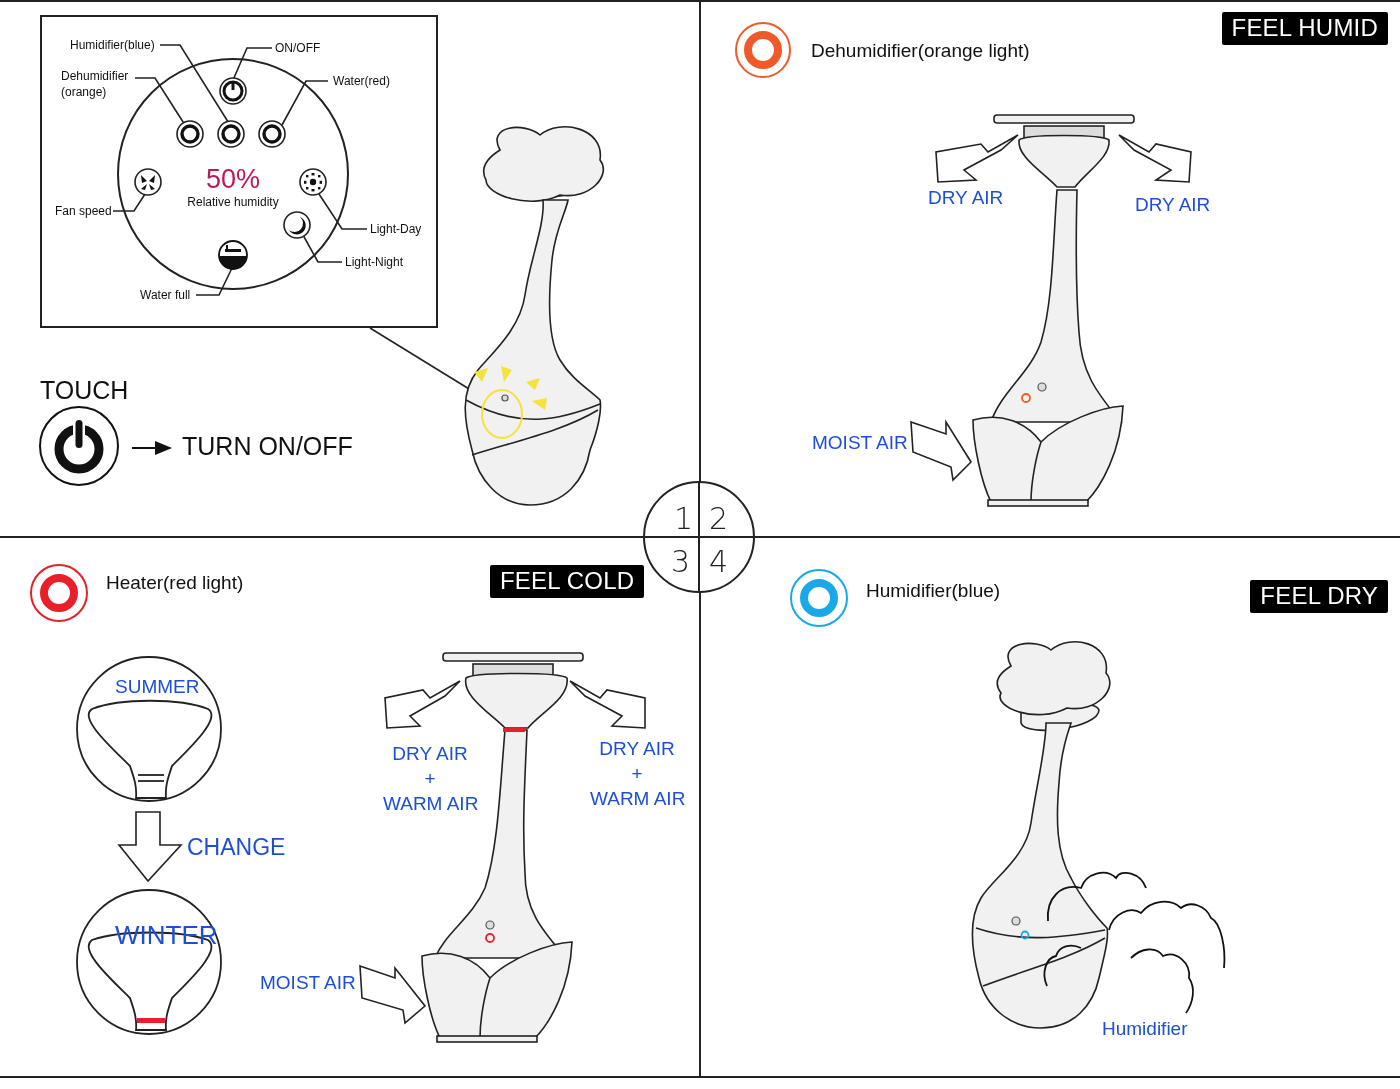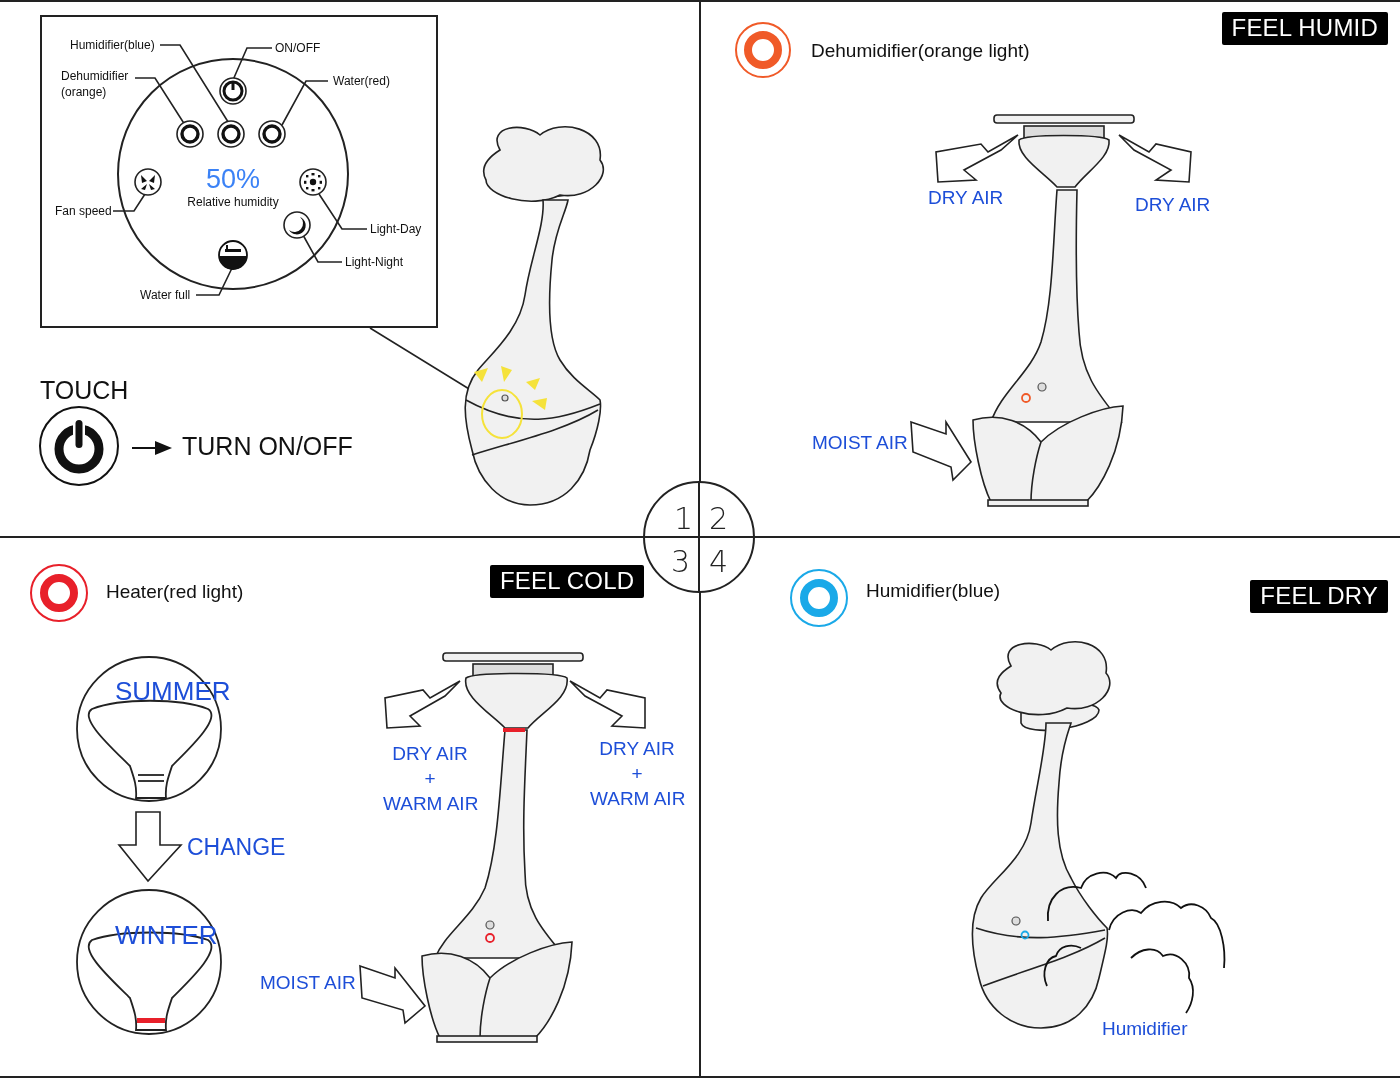--- a/index.html
+++ b/index.html
@@ -133,21 +133,21 @@
   <div class="abs callout" style="left:70px;top:38px;">Humidifier(blue)</div>
   <div class="abs callout" style="left:275px;top:41px;">ON/OFF</div>
   <div class="abs callout" style="left:61px;top:69px;">Dehumidifier</div>
   <div class="abs callout" style="left:61px;top:85px;">(orange)</div>
   <div class="abs callout" style="left:333px;top:74px;">Water(red)</div>
   <div class="abs callout" style="left:55px;top:204px;">Fan speed</div>
   <div class="abs callout" style="left:370px;top:222px;">Light-Day</div>
   <div class="abs callout" style="left:345px;top:255px;">Light-Night</div>
   <div class="abs callout" style="left:140px;top:288px;">Water full</div>
 
-  <div class="abs center" style="left:183px;top:164px;width:100px;font-size:27px;color:#3b82f6;">50%</div>
+  <div class="abs center" style="left:183px;top:164px;width:100px;font-size:27px;color:#be185d;">50%</div>
   <div class="abs center callout" style="left:170px;top:195px;width:126px;">Relative humidity</div>
 
   <div class="abs" style="left:40px;top:376px;font-size:25px;">TOUCH</div>
   <div class="abs" style="left:182px;top:432px;font-size:25px;">TURN ON/OFF</div>
 </div>
 
 <div class="abs" style="left:701px;top:2px;width:699px;height:438px;">
   <div class="abs tag" style="right:12px;top:10px;">FEEL HUMID</div>
   <svg style="left:32px;top:22px;" width="60" height="60">
     <circle cx="30" cy="26" r="27" fill="none" stroke="#f05a28" stroke-width="2"></circle>
@@ -178,21 +178,21 @@
   <div class="abs big-label" style="left:434px;top:192px;font-size:19px;">DRY AIR</div>
   <div class="abs big-label" style="left:111px;top:430px;font-size:19px;">MOIST AIR</div>
 </div>
 
 <div class="abs" style="left:0;top:538px;width:699px;height:538px;">
   <div class="abs tag" style="left:490px;top:27px;">FEEL COLD</div>
   <svg style="left:29px;top:25px;" width="60" height="60">
     <circle cx="30" cy="30" r="28" fill="none" stroke="#e8202a" stroke-width="2"></circle>
     <circle cx="30" cy="30" r="15" fill="none" stroke="#e8202a" stroke-width="8"></circle>
   </svg>
-  <div class="abs mode-label" style="left:106px;top:43px;">Heater(red light)</div>
+  <div class="abs mode-label" style="left:106px;top:34px;">Heater(red light)</div>
 
   <svg style="left:0;top:0;" width="699" height="538">
     <g fill="none" stroke="#222" stroke-width="1.8">
       <circle cx="149" cy="191" r="72"></circle>
       <path d="M92,171 C120,160 180,160 208,171 C222,180 190,210 172,228 C168,240 165,248 166,260 L136,260 C137,248 134,240 130,228 C112,210 78,180 92,171 Z" fill="#fff"></path>
       <line x1="138" y1="237" x2="164" y2="237"></line>
       <line x1="138" y1="243" x2="164" y2="243"></line>
     </g>
     <path d="M136,274 L160,274 L160,307 L181,307 L148,343 L119,307 L136,307 Z" fill="#fff" stroke="#222" stroke-width="1.6"></path>
     <g fill="none" stroke="#222" stroke-width="1.8">
@@ -213,21 +213,21 @@
     <rect x="503" y="190" width="22" height="4" fill="#e8202a"></rect>
     <g fill="#fff" stroke="#222" stroke-width="1.6">
       <path d="M460,143 L430,160 L423,152 L385,160 L387,190 L420,188 L410,178 L445,158 Z"></path>
       <path d="M570,143 L600,160 L607,152 L645,160 L645,190 L612,188 L622,178 L585,158 Z"></path>
       <path d="M360,428 L395,440 L395,430 L425,468 L405,485 L403,472 L362,460 Z"></path>
     </g>
     <circle cx="490" cy="387" r="4" fill="#ddd" stroke="#555" stroke-width="1.2"></circle>
     <circle cx="490" cy="400" r="4" fill="none" stroke="#e8202a" stroke-width="1.8"></circle>
   </svg>
 
-  <div class="abs big-label" style="left:115px;top:138px;font-size:26px;text-align:center;">SUMMER</div>
+  <div class="abs big-label" style="left:115px;top:138px;font-size:19px;text-align:center;">SUMMER</div>
   <div class="abs big-label" style="left:187px;top:296px;font-size:23px;">CHANGE</div>
   <div class="abs big-label" style="left:115px;top:382px;font-size:26px;">WINTER</div>
 
   <div class="abs center big-label" style="left:383px;top:203px;width:94px;font-size:19px;line-height:25px;">
     <div>DRY AIR</div>
     <div>+</div>
     <div>WARM AIR</div>
   </div>
   <div class="abs center big-label" style="left:590px;top:198px;width:94px;font-size:19px;line-height:25px;">
     <div>DRY AIR</div>

